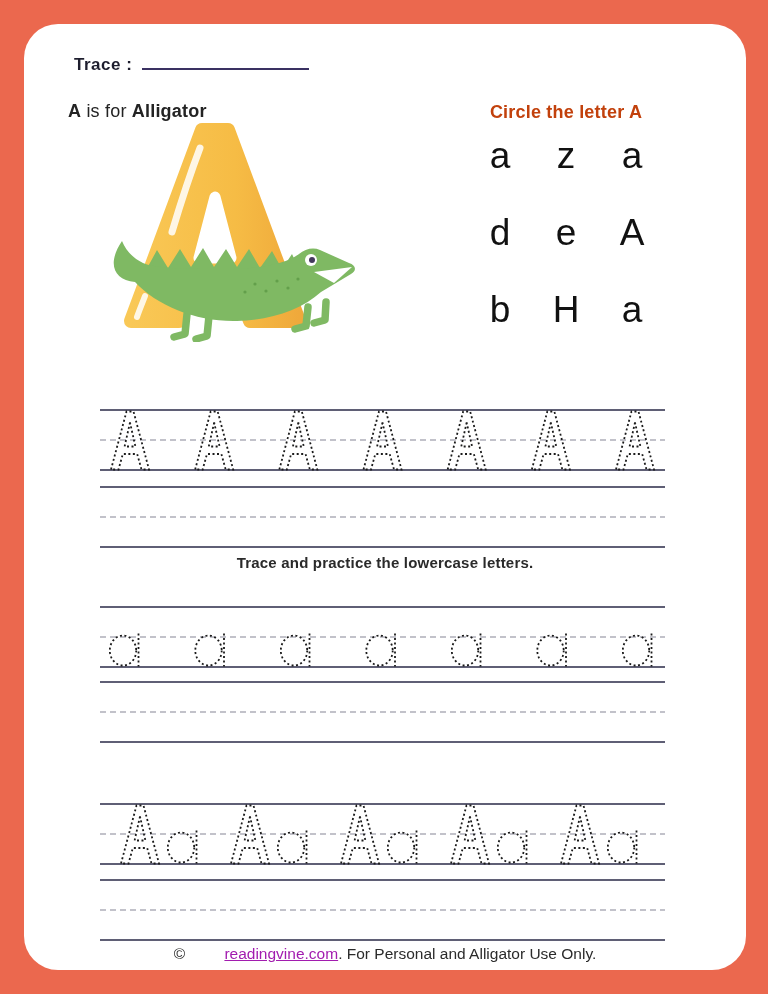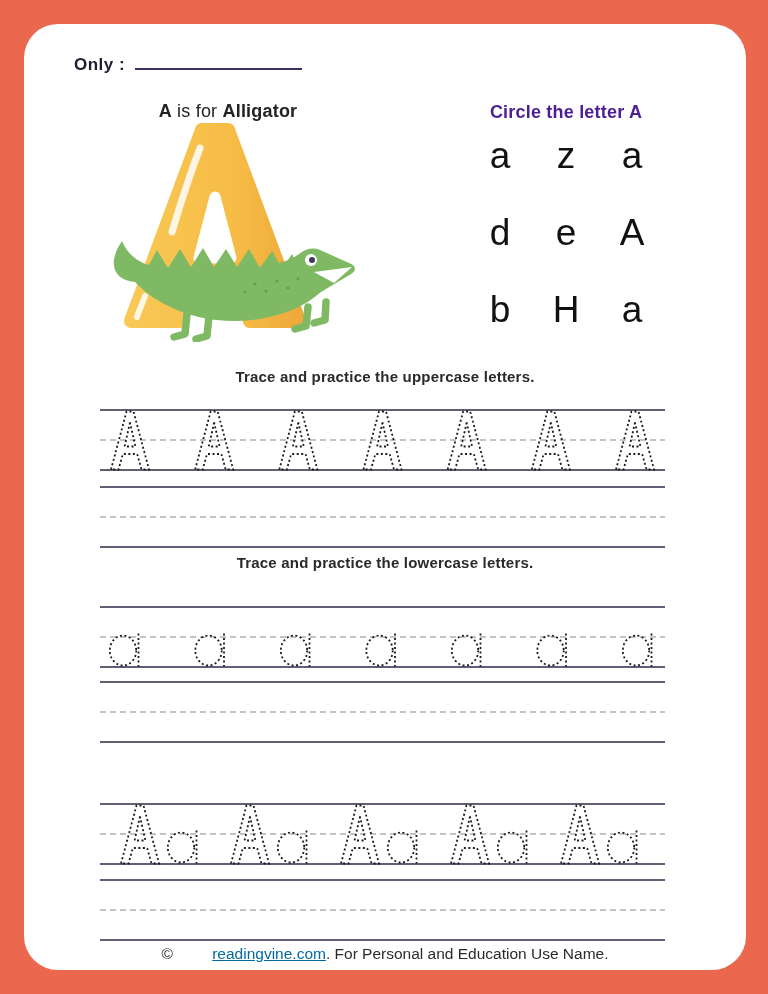--- a/index.html
+++ b/index.html
@@ -6,65 +6,65 @@
   html,body { width:768px; height:994px; font-family:"Liberation Sans", sans-serif; }
   .frame { position:absolute; inset:0; width:768px; height:994px; background:#EB684E; }
   .page { position:absolute; left:24px; top:24px; width:722px; height:946px;
           background:#ffffff; border-radius:34px; overflow:hidden; }
 
   .name-row { position:absolute; left:50px; top:24px; font-size:17px; font-weight:700;
               color:#1E1E2E; letter-spacing:0.5px; }
   .name-line { display:inline-block; width:167px; height:22px; margin-left:10px;
                border-bottom:2.5px solid #3A3162; }
 
-  .main-title { position:absolute; left:44px; top:77px; width:320px; text-align:center;
+  .main-title { position:absolute; left:44px; top:77px; width:320px; text-align:left;
                 font-size:18px; color:#232323; font-weight:500; letter-spacing:0.2px; }
   .main-title .bold { font-weight:700; }
 
   .illustration { position:absolute; left:81px; top:98px; width:260px; height:220px; }
 
   .circle-section { position:absolute; left:412px; top:77px; width:260px; height:260px; }
-  .circle-title { text-align:center; font-size:18px; font-weight:700; color:#4c1d95;
+  .circle-title { text-align:center; font-size:18px; font-weight:700; color:#c2410c;
                   line-height:22px; letter-spacing:0.2px; }
   .letter-grid { position:absolute; left:31px; top:16px; width:198px;
                  display:grid; grid-template-columns:66px 66px 66px;
                  grid-auto-rows:77px; }
   .letter-cell { display:flex; align-items:center; justify-content:center;
                  font-size:37px; font-weight:500; color:#111; }
 
   .section-label { position:absolute; left:0; width:722px; text-align:center;
                    font-size:15px; font-weight:600; color:#2A2A2A; letter-spacing:0.2px; }
   .writing-set { position:absolute; left:76px; width:565px; height:64px; }
   .solidline { stroke:#5F5F75; stroke-width:2.2; }
   .dashline  { stroke:#C2C2CA; stroke-width:2; stroke-dasharray:6 4; }
   .trace { fill:none; stroke:#1B1B1B; stroke-width:1.8; stroke-dasharray:2 2.5; stroke-linecap:butt; }
 
   .footer { position:absolute; left:0; top:921px; width:722px; text-align:center;
             font-size:15.5px; color:#2B2B2B; }
-  .footer a { color:#0369a1; text-decoration:underline;margin-left:35px; }
+  .footer a { color:#a21caf; text-decoration:underline;margin-left:35px; }
   .hidden-defs { position:absolute; width:0; height:0; }
 </style>
 </head>
 <body>
 
 <svg class="hidden-defs" aria-hidden="true">
   <defs>
     <path id="glyph-A" d="M3,59.5 L18.5,1.5 L25.5,1.5 L41,59.5 L33.5,59.5 L29.2,44 L14.8,44 L10.5,59.5 Z M22,12.5 L16.6,36.5 L27.4,36.5 Z"></path>
     <g id="glyph-a">
       <ellipse cx="15" cy="17.5" rx="13.2" ry="15"></ellipse>
       <path d="M30.5,0.5 L30.5,33.5"></path>
     </g>
   </defs>
 </svg>
 
 <div class="frame">
   <div class="page">
 
     <div class="name-row">
-      <span>Only :</span><span class="name-line"></span>
+      <span>Trace :</span><span class="name-line"></span>
     </div>
 
     <div class="main-title">
       <span class="bold">A</span><span> is for </span><span class="bold">Alligator</span>
     </div>
 
     <svg class="illustration" viewBox="0 0 260 220" role="img" aria-label="yellow-letter-A-with-green-alligator">
       <defs>
         <linearGradient id="agrad" x1="0" y1="0" x2="1" y2="0">
           <stop offset="0" stop-color="#F9C856"></stop>
@@ -119,21 +119,20 @@
         <div class="letter-cell">a</div>
         <div class="letter-cell">d</div>
         <div class="letter-cell">e</div>
         <div class="letter-cell">A</div>
         <div class="letter-cell">b</div>
         <div class="letter-cell">H</div>
         <div class="letter-cell">a</div>
       </div>
     </div>
 
-    <div class="section-label" style="top:344px">Trace and practice the uppercase letters.</div>
     <svg class="writing-set" style="top:384px" viewBox="0 0 565 64">
       <line class="solidline" x1="0" y1="2" x2="565" y2="2"></line>
       <line class="dashline" x1="0" y1="32" x2="565" y2="32"></line>
       <line class="solidline" x1="0" y1="62" x2="565" y2="62"></line>
     <use href="#glyph-A" xlink:href="#glyph-A" x="8" y="2" class="trace"></use>
         <use href="#glyph-A" xlink:href="#glyph-A" x="92.16666666666667" y="2" class="trace"></use>
         <use href="#glyph-A" xlink:href="#glyph-A" x="176.33333333333334" y="2" class="trace"></use>
         <use href="#glyph-A" xlink:href="#glyph-A" x="260.5" y="2" class="trace"></use>
         <use href="#glyph-A" xlink:href="#glyph-A" x="344.6666666666667" y="2" class="trace"></use>
         <use href="#glyph-A" xlink:href="#glyph-A" x="428.83333333333337" y="2" class="trace"></use>
@@ -179,17 +178,17 @@
         <use href="#glyph-A" xlink:href="#glyph-A" x="458" y="2" class="trace"></use>
         <use href="#glyph-a" xlink:href="#glyph-a" x="506" y="28" class="trace"></use>
       </svg>
     <svg class="writing-set" style="top:854px" viewBox="0 0 565 64">
       <line class="solidline" x1="0" y1="2" x2="565" y2="2"></line>
       <line class="dashline" x1="0" y1="32" x2="565" y2="32"></line>
       <line class="solidline" x1="0" y1="62" x2="565" y2="62"></line>
     </svg>
 
     <div class="footer">
-      <span>© </span><a href="#">readingvine.com</a><span>. For Personal and Education Use Name.</span>
+      <span>© </span><a href="#">readingvine.com</a><span>. For Personal and Alligator Use Only.</span>
     </div>
 
   </div>
 </div>
 
 </body></html>

